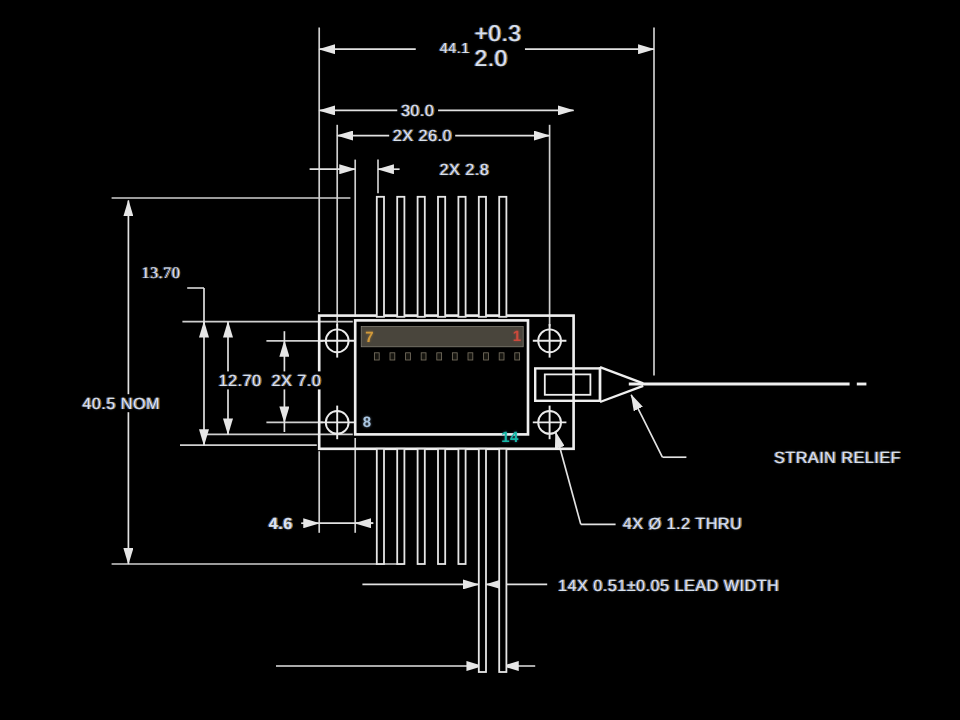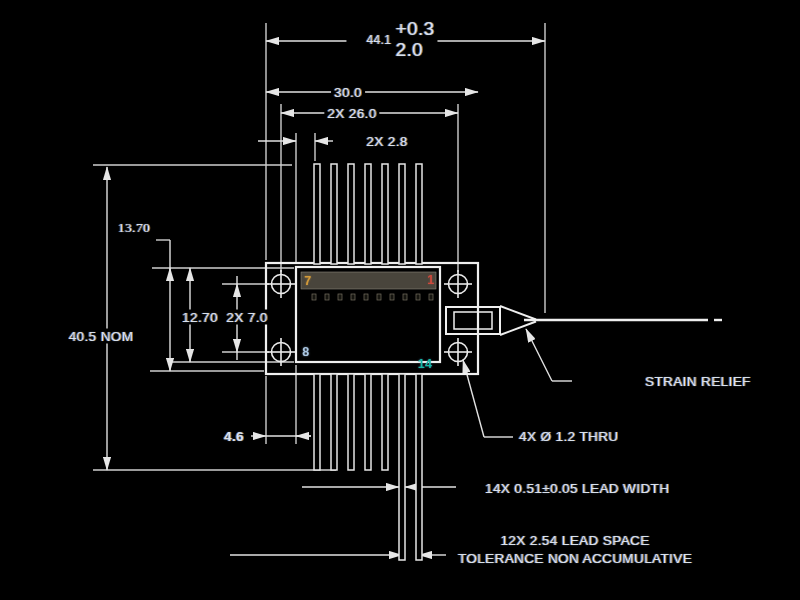--- a/index.html
+++ b/index.html
@@ -167,24 +167,20 @@
 <div class="lbl" style="left:352px;top:113px;">2X 26.0</div>
 <div class="lbl" style="left:387px;top:141px;">2X 2.8</div>
 <div class="lbl" style="left:134px;top:228px;font-family:Liberation Serif, serif;">13.70</div>
 <div class="lbl" style="left:200px;top:317px;">12.70</div>
 <div class="lbl" style="left:247px;top:317px;">2X 7.0</div>
 <div class="lbl" style="left:101px;top:336px;">40.5 NOM</div>
 <div class="lbl" style="left:234px;top:436px;font-weight:bold;">4.6</div>
 
 <div class="lbl left" style="left:603px;top:381px;margin-left:39px;">STRAIN RELIEF</div>
 <div class="lbl left" style="left:516px;top:436px;">4X Ø 1.2 THRU</div>
-<div class="lbl left" style="left:462px;top:488px;margin-left:20px;">14X 0.51±0.05 LEAD WIDTH</div>
-<div class="lbl left block" style="left:450px;top:550px;">
-  <div>12X 2.54 LEAD SPACE</div>
-  <div>TOLERANCE NON ACCUMULATIVE</div>
-</div>
+<div class="lbl left" style="left:462px;top:488px;">14X 0.51±0.05 LEAD WIDTH</div>
 
 <div class="pin pin-7" style="left:308px;top:281px;">7</div>
 <div class="pin pin-1" style="left:431px;top:280px;">1</div>
 <div class="pin pin-8" style="left:306px;top:352px;">8</div>
 <div class="pin pin-14" style="left:425px;top:354px;">14</div>
 
 </div>
 
 </body></html>

